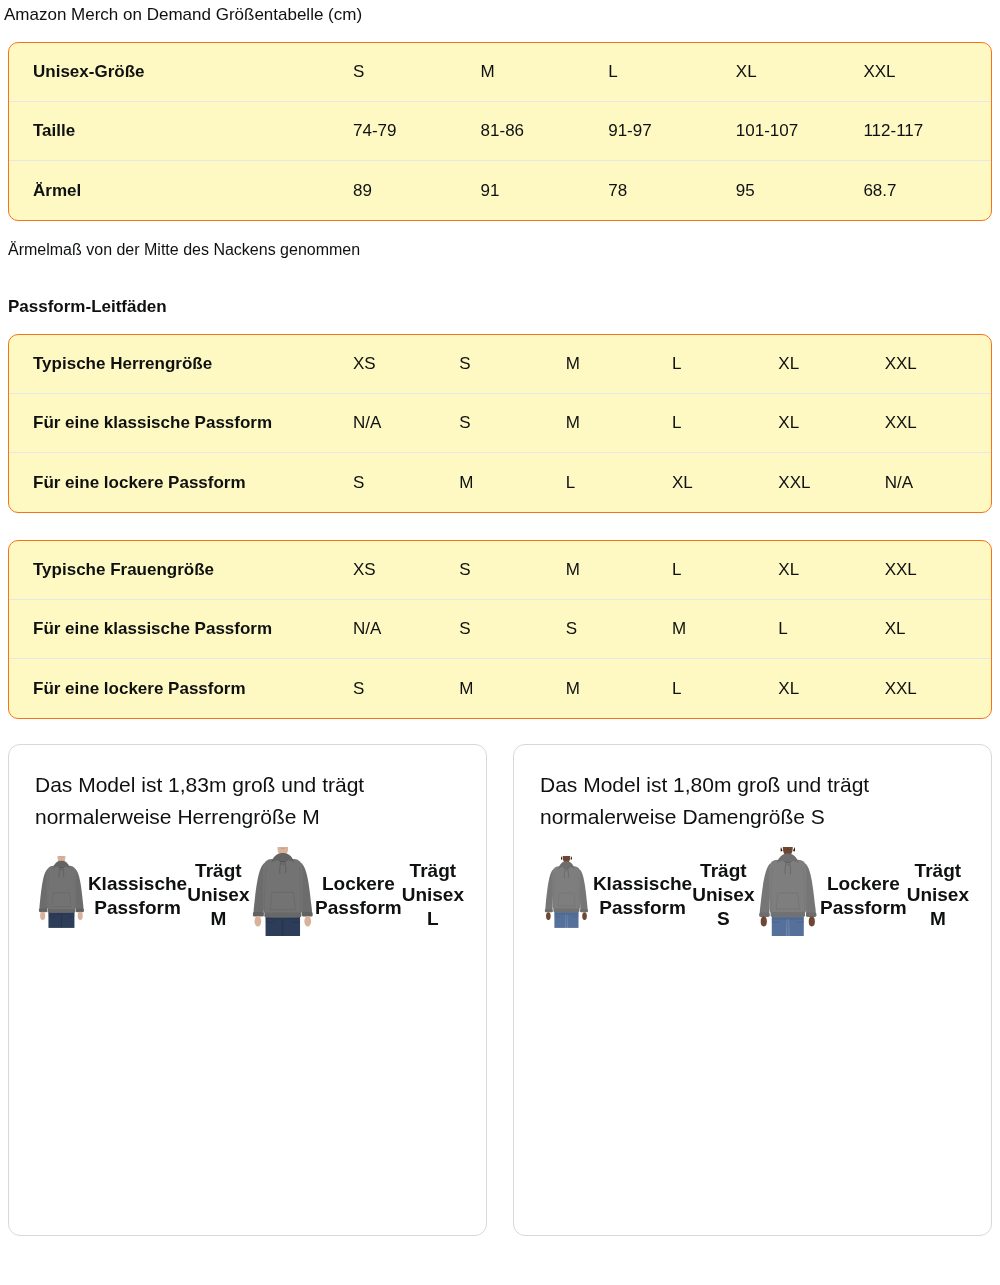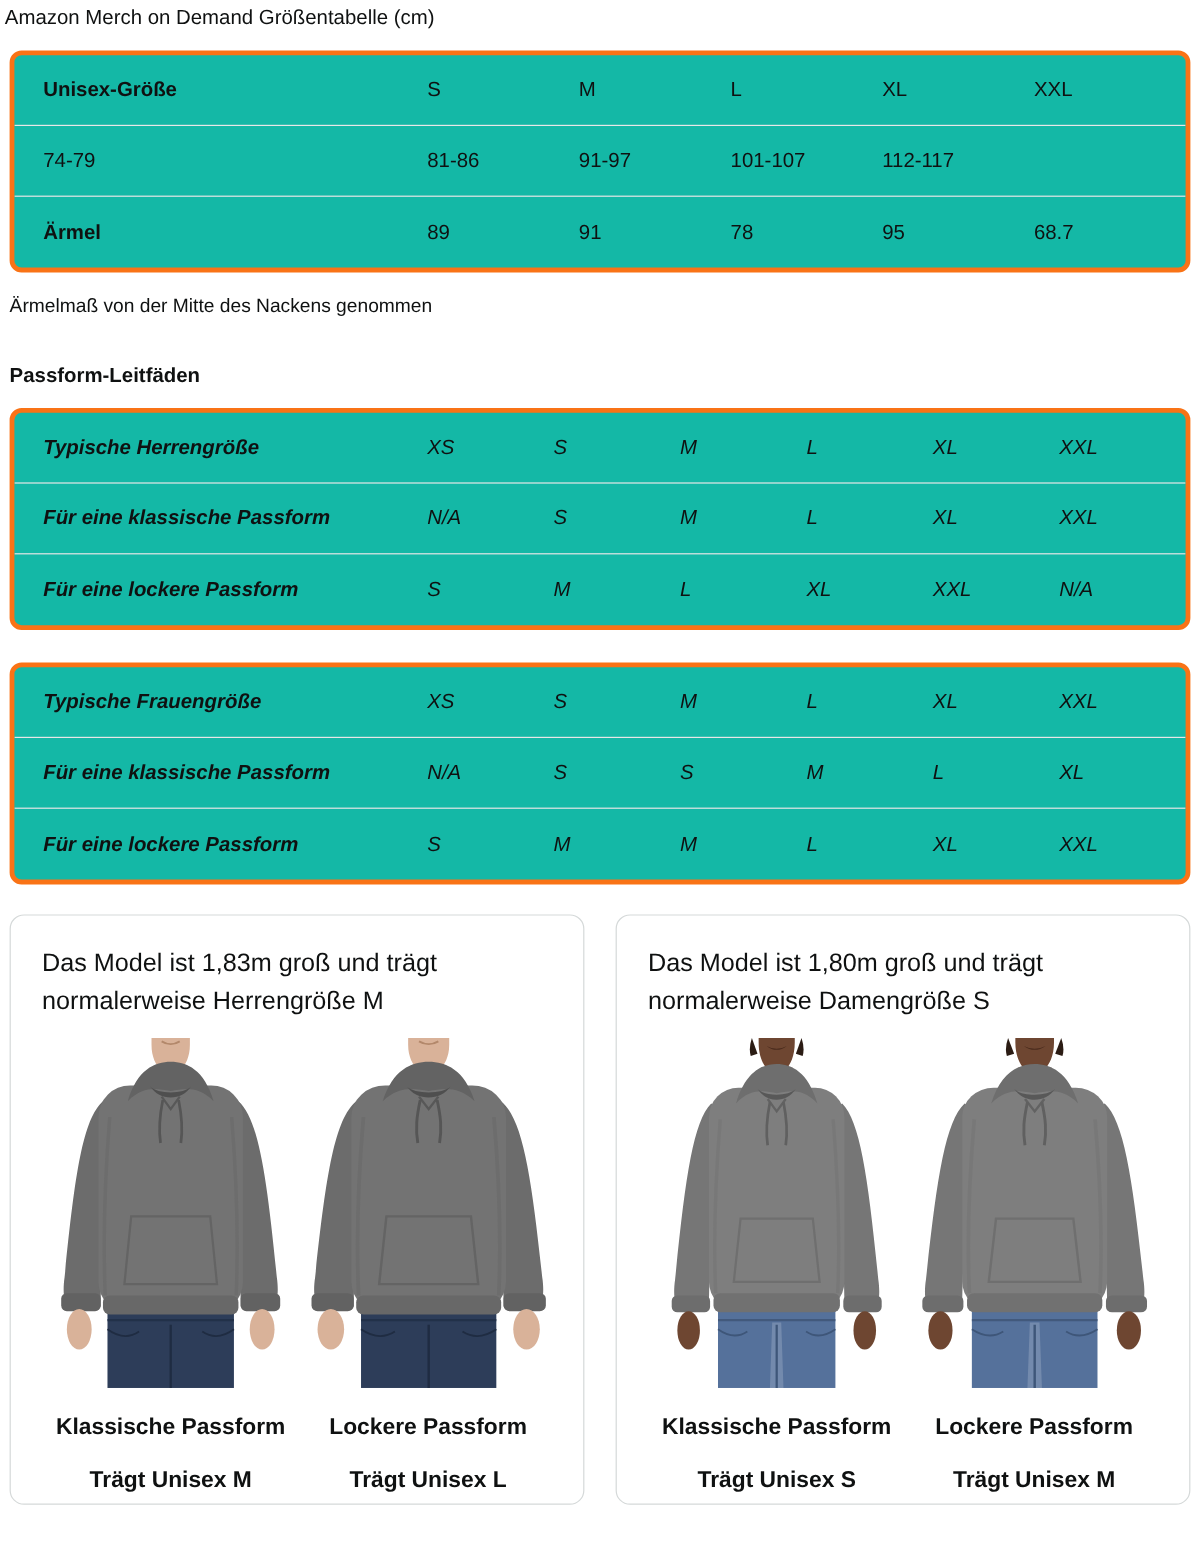--- a/index.html
+++ b/index.html
@@ -10,37 +10,37 @@
     -webkit-font-smoothing:antialiased;
     overflow:hidden;
   }
   .page{padding:2px 8px 0 8px;box-sizing:border-box;}
   .page-title{
     font-size:17px;font-weight:400;line-height:22px;
     margin:2px 0 16px -4px;
   }
   
   .sizetable{
-    border:4px solid #f97316;
+    border:1px solid #f97316;
     border-radius:10px;
-    background:#14b8a6;
+    background:#fef9c3;
     overflow:hidden;
   }
   .trow{
     display:grid;
     align-items:center;
     height:59px;
     padding-left:24px;
     border-bottom:1px solid #e7e7e7;
     font-size:17px;
     box-sizing:border-box;
   }
   .trow:last-child{border-bottom:none;}
   .t5 .trow{grid-template-columns:320px repeat(5,1fr);}
-  .t6 .trow{grid-template-columns:320px repeat(6,1fr);font-style:italic;}
+  .t6 .trow{grid-template-columns:320px repeat(6,1fr);}
   .tlabel{font-weight:700;}
   .tcell{font-weight:400;}
   .note{font-size:16px;line-height:20px;margin:19px 0 0 0;}
   .guides-heading{font-size:17px;font-weight:700;line-height:22px;margin:36px 0 16px 0;}
   .tablegap{margin-top:27px;}
   
   .cards{display:flex;gap:26px;margin-top:25px;}
   .card{
     flex:1 1 0;
     border:1px solid #d5d9d9;
@@ -48,21 +48,21 @@
     padding:24px 22px 16px 26px;
     box-sizing:border-box;
     height:492px;
     background:#fff;
   }
   .card-desc{
     font-size:21px;line-height:32px;font-weight:400;
     margin:0 0 14px 0;
   }
   .figures{display:flex;}
-  .figure{width:50%;display:flex;flex-direction:column;align-items:center;gap:13px;}
+  .figure{width:50%;display:flex;flex-direction:row;align-items:center;}
   .figure svg{width:100%;height:auto;display:block;}
   .fit-label{font-weight:700;font-size:19px;line-height:24px;text-align:center;margin-top:8px;}
   .size-label{font-weight:700;font-size:19px;line-height:24px;text-align:center;margin-top:7px;}
   .defs-holder{position:absolute;width:0;height:0;overflow:hidden;}
 </style>
 </head>
 <body>
 
 <svg class="defs-holder" aria-hidden="true">
   <defs>
@@ -133,20 +133,21 @@
   <div class="sizetable t5">
     <div class="trow">
       <div class="tlabel">Unisex-Größe</div>
       <div class="tcell">S</div>
       <div class="tcell">M</div>
       <div class="tcell">L</div>
       <div class="tcell">XL</div>
       <div class="tcell">XXL</div>
     </div>
     <div class="trow">
+      <div class="tlabel">Taille</div>
       <div class="tcell">74-79</div>
       <div class="tcell">81-86</div>
       <div class="tcell">91-97</div>
       <div class="tcell">101-107</div>
       <div class="tcell">112-117</div>
     </div>
     <div class="trow">
       <div class="tlabel">Ärmel</div>
       <div class="tcell">89</div>
       <div class="tcell">91</div>

